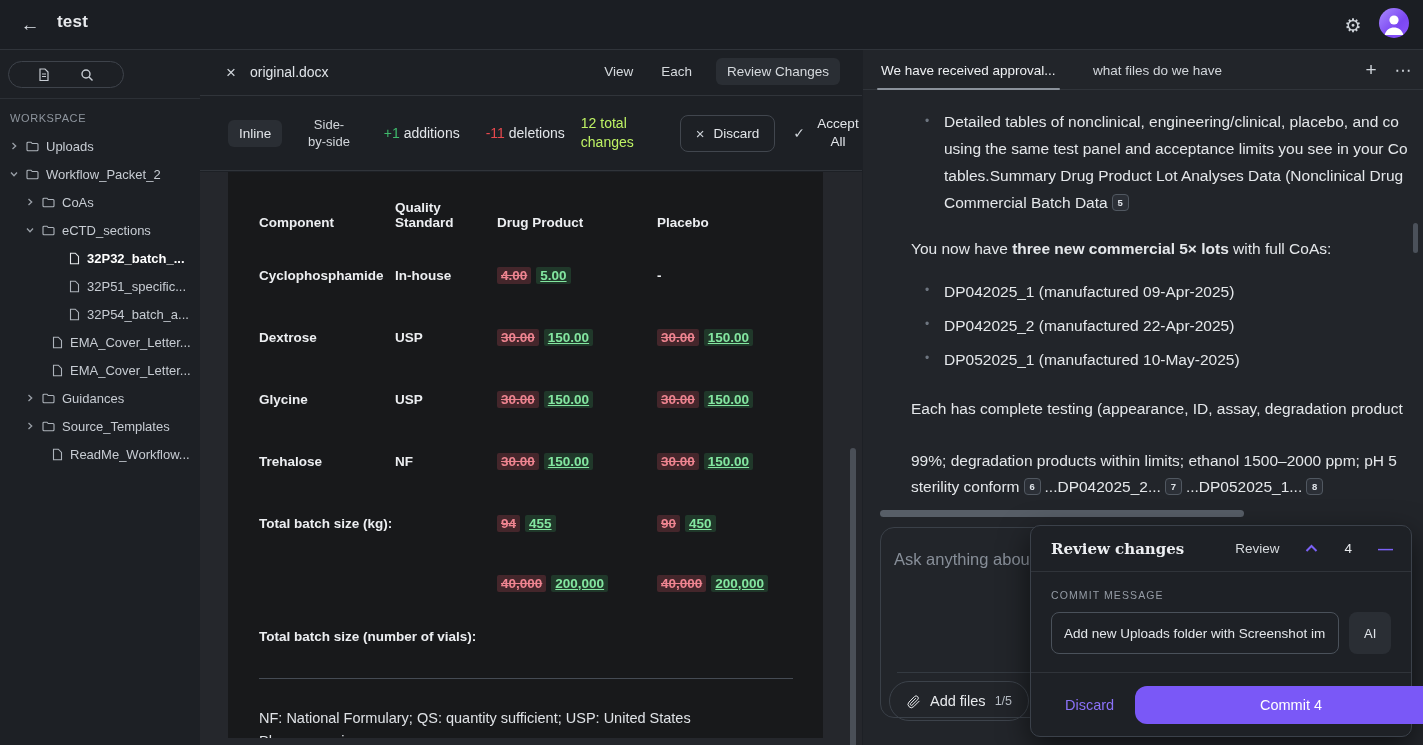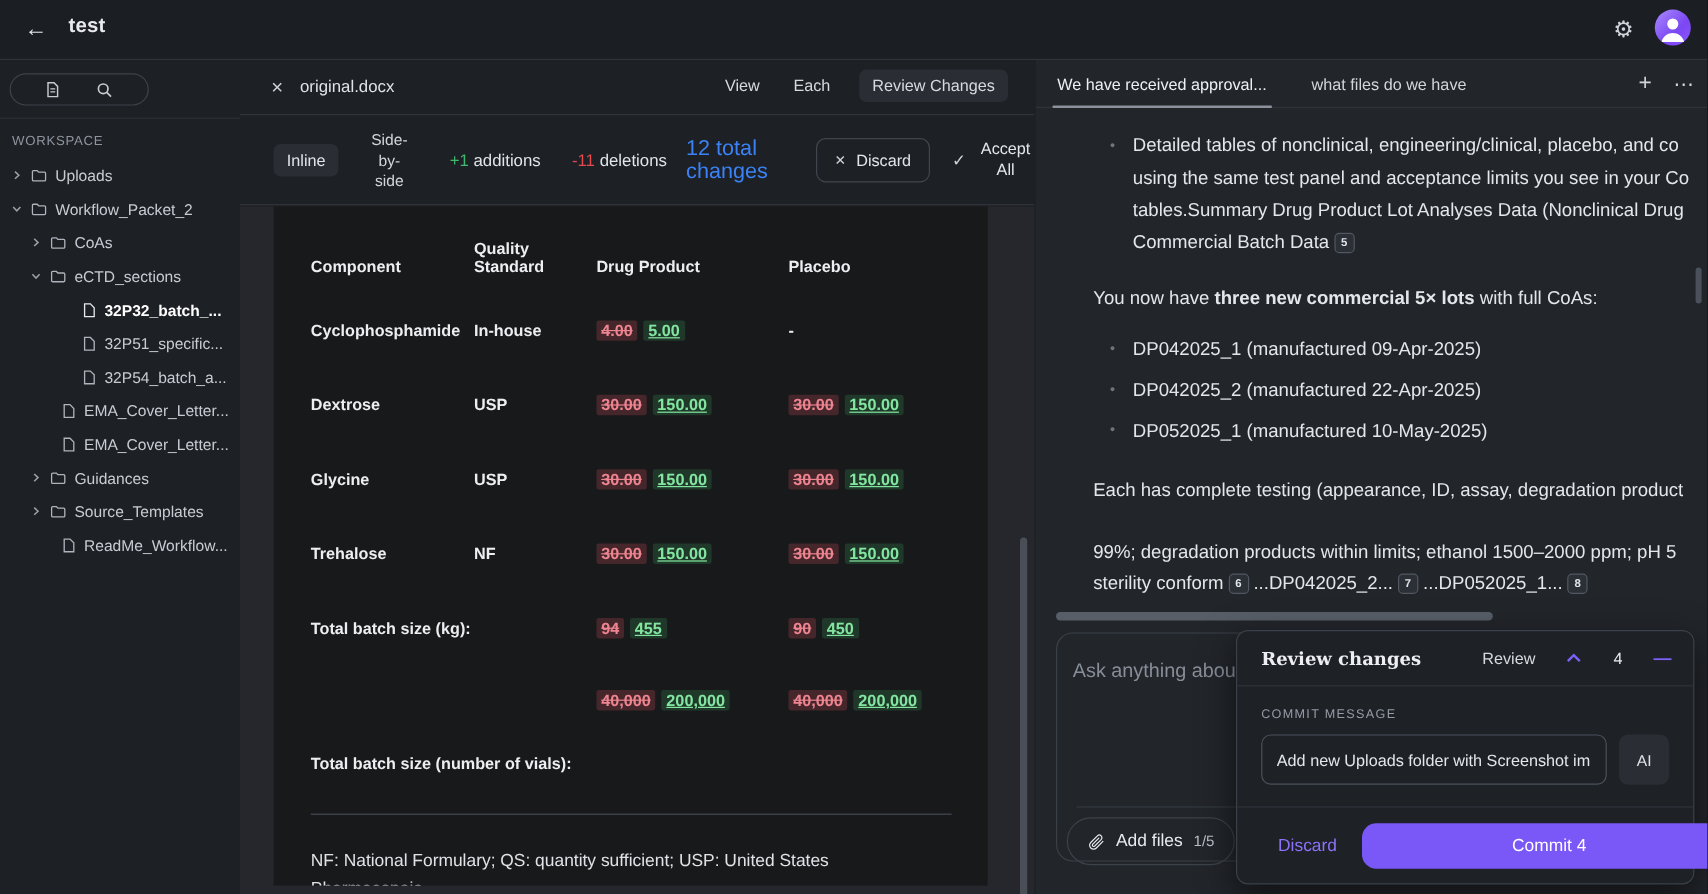--- a/index.html
+++ b/index.html
@@ -36,21 +36,21 @@
   .ed-filename { position:absolute; left:50px; top:14px; font-size:14px; color:#dfe3e8; }
   .ed-menu { position:absolute; right:22px; top:8px; display:flex; align-items:center; gap:20px; }
   .ed-menu .mi { font-size:13.5px; color:#d6dade; padding:6px 4px; cursor:pointer; }
   .ed-menu .mi.boxed { background:#2a2e34; border-radius:6px; padding:6px 11px; }
   .ed-toolbar { position:relative; height:75px; border-bottom:1px solid #30343a; display:flex; align-items:center; }
   .tb-inline { margin-left:28px; background:#2a2e34; border-radius:6px; padding:6px 11px; font-size:13.5px; color:#e2e5e9; cursor:pointer; }
   .tb-sbs { margin-left:24px; width:56px; text-align:center; font-size:13px; color:#d2d6db; line-height:17px; cursor:pointer; }
   .tb-adds { margin-left:32px; font-size:14px; color:#e2e5e9; white-space:nowrap; }
   .tb-dels { margin-left:26px; font-size:14px; color:#e2e5e9; white-space:nowrap; }
   .num-add { color:#3fba6c; } .num-del { color:#e5484d; }
-  .tb-total { margin-left:16px; width:62px; font-size:18px; color:#3b82f6; line-height:19px; }
+  .tb-total { margin-left:16px; width:62px; font-size:14px; color:#bef264; line-height:19px; }
   .tb-discard { margin-left:46px; height:37px; border:1px solid #41464e; border-radius:8px; display:flex; align-items:center; gap:9px; padding:0 15px; font-size:13.5px; color:#e2e5e9; cursor:pointer; }
   .tb-accept { margin-left:18px; display:flex; align-items:center; gap:9px; cursor:pointer; }
   .tb-accept .txt { width:48px; text-align:center; font-size:13.5px; color:#e2e5e9; line-height:18px; }
   .xmark { font-size:15px; color:#cfd4da; } .chk { font-size:14px; color:#cfd4da; }
   .ed-content { position:absolute; left:0; top:122px; width:662px; height:573px; background:#25272c; }
   .page { position:absolute; left:28px; top:0; width:595px; height:566px; background:#18191b; padding:12px 0 0 31px; overflow:hidden; }
   .tbl { font-weight:bold; font-size:13.5px; color:#eceef1; }
   .tbl-row { display:grid; grid-template-columns:136px 102px 160px 1fr; align-items:center; height:62px; }
   .tbl-head { display:grid; grid-template-columns:136px 102px 160px 1fr; align-items:end; height:48px; padding-bottom:2px; margin-bottom:12px; }
   .diff-old { color:#ee8490; background:#44262b; text-decoration:line-through; padding:1px 4px; border-radius:2px; }

